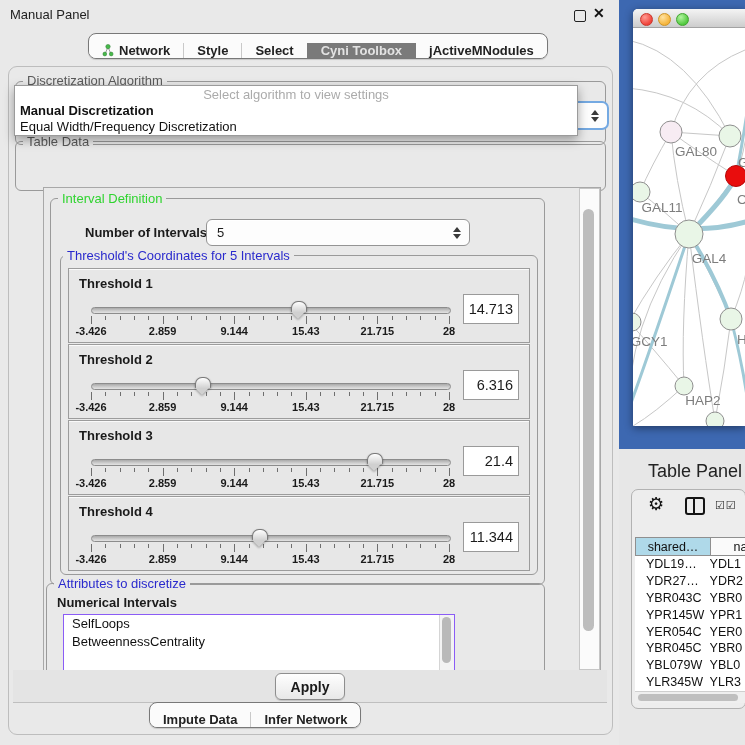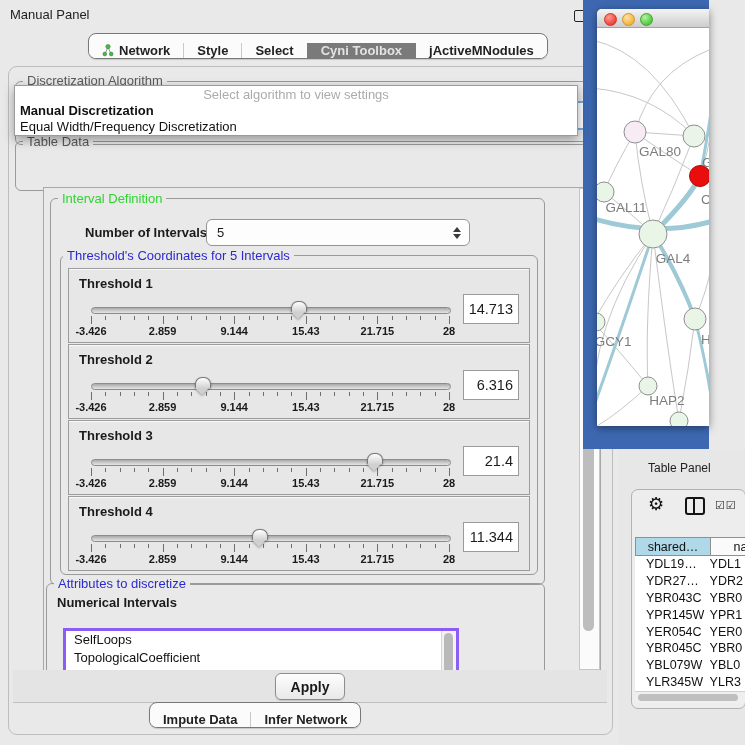--- a/index.html
+++ b/index.html
@@ -67,43 +67,43 @@
   .handle::after{content:"";position:absolute;top:10px;left:-1px;width:0;height:0;border-left:7px solid transparent;border-right:7px solid transparent;border-top:7px solid #D0D0D0;}
   .ticks{position:absolute;left:0;top:13px;width:100%;height:8px;}
   .tick{position:absolute;top:0;width:1px;background:#6E6E6E;}
   .tick.minor{height:4px;}
   .tick.major{height:8px;}
   .scale-labels{position:absolute;left:0;top:22px;width:100%;height:12px;}
   .scale-label{position:absolute;transform:translateX(-50%);font-size:11px;font-weight:bold;color:#1a1a1a;white-space:nowrap;}
   .value-box{position:absolute;right:10px;top:25px;width:56px;height:30px;background:#FFFFFF;border:1px solid #9A9A9A;font-size:14.5px;display:flex;align-items:center;justify-content:flex-end;padding-right:5px;box-sizing:border-box;}
 
   
-  .attr-list{position:absolute;left:16px;top:44px;width:390px;height:55px;background:#fff;border:3px solid #8b5cf6;overflow:hidden;}
+  .attr-list{position:absolute;left:16px;top:30px;width:390px;height:55px;background:#fff;border:1px solid #8b5cf6;overflow:hidden;}
   .attr-item{height:18px;line-height:18px;padding-left:8px;font-size:13px;color:#111;}
   .attr-scroll{position:absolute;right:0;top:0;width:14px;height:100%;background:#F3F3F3;border-left:1px solid #D5D5D5;}
   .attr-scroll .thumb{position:absolute;left:2px;top:2px;width:9px;height:46px;background:#B9B9B9;border-radius:5px;}
 
   
   .apply-row{position:absolute;left:4px;top:603px;width:594px;height:32px;background:#E4E4E4;border-bottom:1px solid #BFBFBF;}
   .btn{position:absolute;background:linear-gradient(#FEFEFE,#E8E8E8);border:1px solid #8E8E8E;border-radius:6px;font-size:14px;font-weight:bold;color:#1a1a1a;display:flex;align-items:center;justify-content:center;box-shadow:0 1px 1px rgba(0,0,0,.15);}
   #apply-button{left:50%;transform:translateX(-50%);top:3px;width:68px;height:25px;}
 
   
-  .net-region{left:583px;top:0;width:126px;height:449px;background:#3D68B1;}
+  .net-region{left:619px;top:0;width:126px;height:449px;background:#3D68B1;}
   .mac-window{position:absolute;left:14px;top:9px;width:112px;height:417px;background:#fff;border-radius:5px 0 0 0;box-shadow:0 2px 8px rgba(0,0,0,.45);}
   .mac-titlebar{position:absolute;left:0;top:0;width:100%;height:18px;background:linear-gradient(#F4F4F4,#CDCDCD);border-bottom:1px solid #A3A3A3;border-radius:5px 0 0 0;}
   .light{position:absolute;top:4px;width:11px;height:11px;border-radius:50%;}
   .light.red{left:7px;background:radial-gradient(circle at 35% 30%,#FF9B92,#F0433A 70%);border:.5px solid #C9362C;}
   .light.yellow{left:25px;background:radial-gradient(circle at 35% 30%,#FFE2A0,#F5B43B 70%);border:.5px solid #CE9426;}
   .light.green{left:43px;background:radial-gradient(circle at 35% 30%,#B2F4A0,#52C93F 70%);border:.5px solid #3FA42F;}
   .net-canvas{position:absolute;left:0;top:19px;width:112px;height:398px;background:#FFFFFF;overflow:hidden;}
 
   
   .tp-strip{left:619px;top:449px;width:126px;height:296px;background:#E7E7E7;}
-  .tp-title{position:absolute;left:29px;top:12px;font-size:12px;color:#222;}
+  .tp-title{position:absolute;left:29px;top:12px;font-size:18px;color:#222;}
   .tp-card{position:absolute;left:12px;top:40px;width:113px;height:218px;background:#EDEDED;border:1px solid #B2B2B2;border-radius:7px;overflow:hidden;}
   .gear{position:absolute;left:16px;top:3px;font-size:18px;color:#141414;}
   .split-icon{position:absolute;left:53px;top:7px;width:16px;height:14px;border:2px solid #141414;border-radius:3px;}
   .split-icon::after{content:"";position:absolute;left:6px;top:0;width:2px;height:14px;background:#141414;}
   .check-icons{position:absolute;left:83px;top:9px;font-size:11px;color:#222;letter-spacing:1px;}
   .tbl-header{position:absolute;left:3px;top:47px;height:19px;display:flex;}
   .th-cell{box-sizing:border-box;border:1px solid #8F8F8F;font-size:12.5px;color:#111;display:flex;align-items:center;justify-content:center;overflow:hidden;}
   .th-cell.c1{width:76px;background:#AFD9E9;}
   .th-cell.c2{width:60px;background:#FAFAFA;border-left:none;}
   .tbl-rows{position:absolute;left:3px;top:66px;width:112px;height:135px;background:#fff;overflow:hidden;}
@@ -353,21 +353,20 @@
           </div>
         </div>
     </div>
 
     <span class="legend blue" style="left:10px;top:388px;">Attributes to discretize</span>
     <div class="groupbox" style="left:2px;top:395px;width:497px;height:110px;">
       <span style="position:absolute;left:10px;top:11px;font-size:13px;font-weight:bold;">Numerical Intervals</span>
       <div class="attr-list" id="attr-list">
 
       <div class="attr-item">SelfLoops</div>
-          <div class="attr-item">TopologicalCoefficient</div>
           <div class="attr-item">BetweennessCentrality</div>
           <div class="attr-scroll">
             <span class="thumb"></span>
           </div>
         </div>
     </div>
   </div>
 
   <div class="vscroll">
       <span class="thumb"></span>

